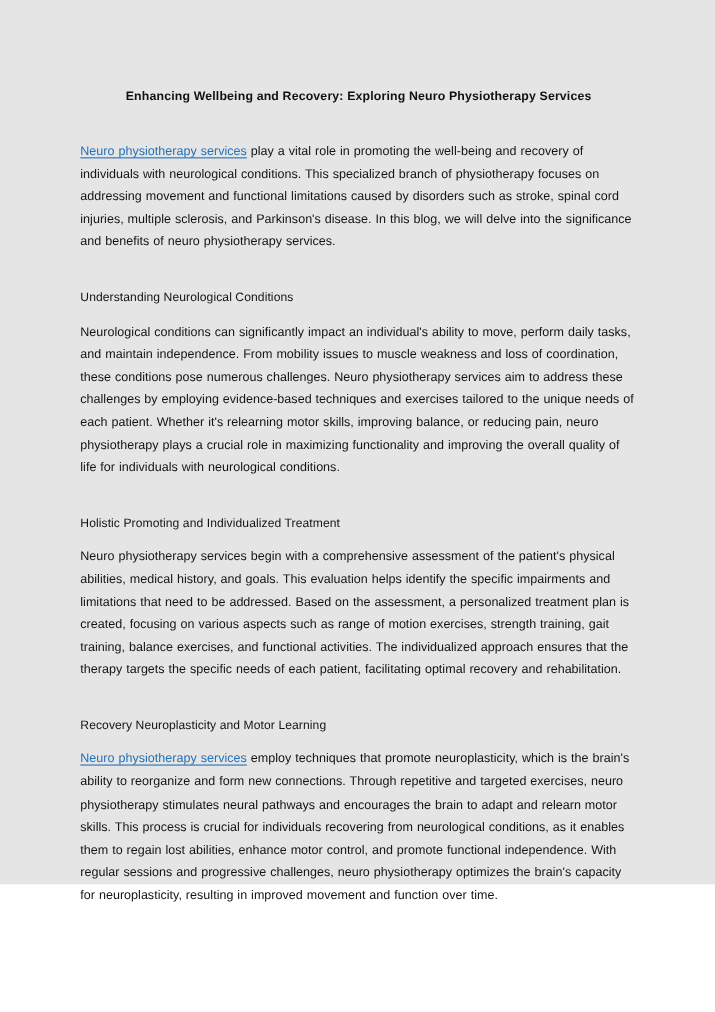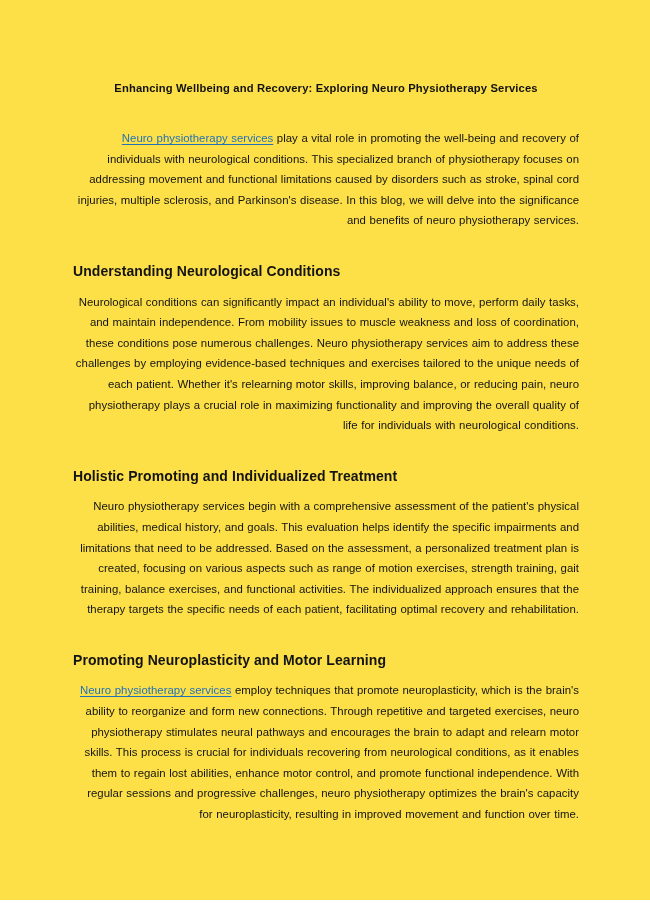--- a/index.html
+++ b/index.html
@@ -10,22 +10,22 @@
   body {
     width: 650px;
     height: 920px;
     font-family: "Liberation Sans", sans-serif;
     color: #000000;
     overflow: hidden;
   }
   .page {
     position: relative;
     width: 650px;
-    height: 900px;
-    background: #fde047;
+    height: 804px;
+    background: #e5e5e5;
     box-sizing: border-box;
   }
   .content {
     position: absolute;
     left: 73px;
     top: 78px;
     width: 506px;
   }
   .doc-title {
     text-align: center;
@@ -38,33 +38,33 @@
   }
   .spacer-title {
     height: 30px;
   }
   .para {
     font-size: 11.4px;
     line-height: 20.6px;
     letter-spacing: 0.02px;
     color: #131313;
     margin: 0;
-    text-align: right;
+    text-align: left;
     word-spacing: 0.4px;
   }
   .section-gap {
     height: 30px;
   }
   .heading {
-    font-size: 14px;
+    font-size: 11px;
     line-height: 20.6px;
     letter-spacing: 0.08px;
     color: #131313;
     margin: 0;
-    font-weight: bold;
+    font-weight: normal;
   }
   .head-gap {
     height: 10px;
   }
   .doclink {
     color: #2372B8;
     text-decoration: underline;
     text-underline-offset: 1.5px;
     text-decoration-thickness: 1px;
     cursor: pointer;
@@ -89,18 +89,18 @@
     <p class="para">Neurological conditions can significantly impact an individual's ability to move, perform daily tasks, and maintain independence. From mobility issues to muscle weakness and loss of coordination, these conditions pose numerous challenges. Neuro physiotherapy services aim to address these challenges by employing evidence-based techniques and exercises tailored to the unique needs of each patient. Whether it's relearning motor skills, improving balance, or reducing pain, neuro physiotherapy plays a crucial role in maximizing functionality and improving the overall quality of life for individuals with neurological conditions.</p>
 
     <div class="section-gap"></div>
 
     <h2 class="heading">Holistic Promoting and Individualized Treatment</h2>
     <div class="head-gap"></div>
     <p class="para">Neuro physiotherapy services begin with a comprehensive assessment of the patient's physical abilities, medical history, and goals. This evaluation helps identify the specific impairments and limitations that need to be addressed. Based on the assessment, a personalized treatment plan is created, focusing on various aspects such as range of motion exercises, strength training, gait training, balance exercises, and functional activities. The individualized approach ensures that the therapy targets the specific needs of each patient, facilitating optimal recovery and rehabilitation.</p>
 
     <div class="section-gap"></div>
 
-    <h2 class="heading">Promoting Neuroplasticity and Motor Learning</h2>
+    <h2 class="heading">Recovery Neuroplasticity and Motor Learning</h2>
     <div class="head-gap"></div>
     <p class="para"><a class="doclink">Neuro physiotherapy services</a><span> employ techniques that promote neuroplasticity, which is the brain's ability to reorganize and form new connections. Through repetitive and targeted exercises, neuro physiotherapy stimulates neural pathways and encourages the brain to adapt and relearn motor skills. This process is crucial for individuals recovering from neurological conditions, as it enables them to regain lost abilities, enhance motor control, and promote functional independence. With regular sessions and progressive challenges, neuro physiotherapy optimizes the brain's capacity for neuroplasticity, resulting in improved movement and function over time.</span></p>
 
   </div>
 </div>
 
 </body></html>

